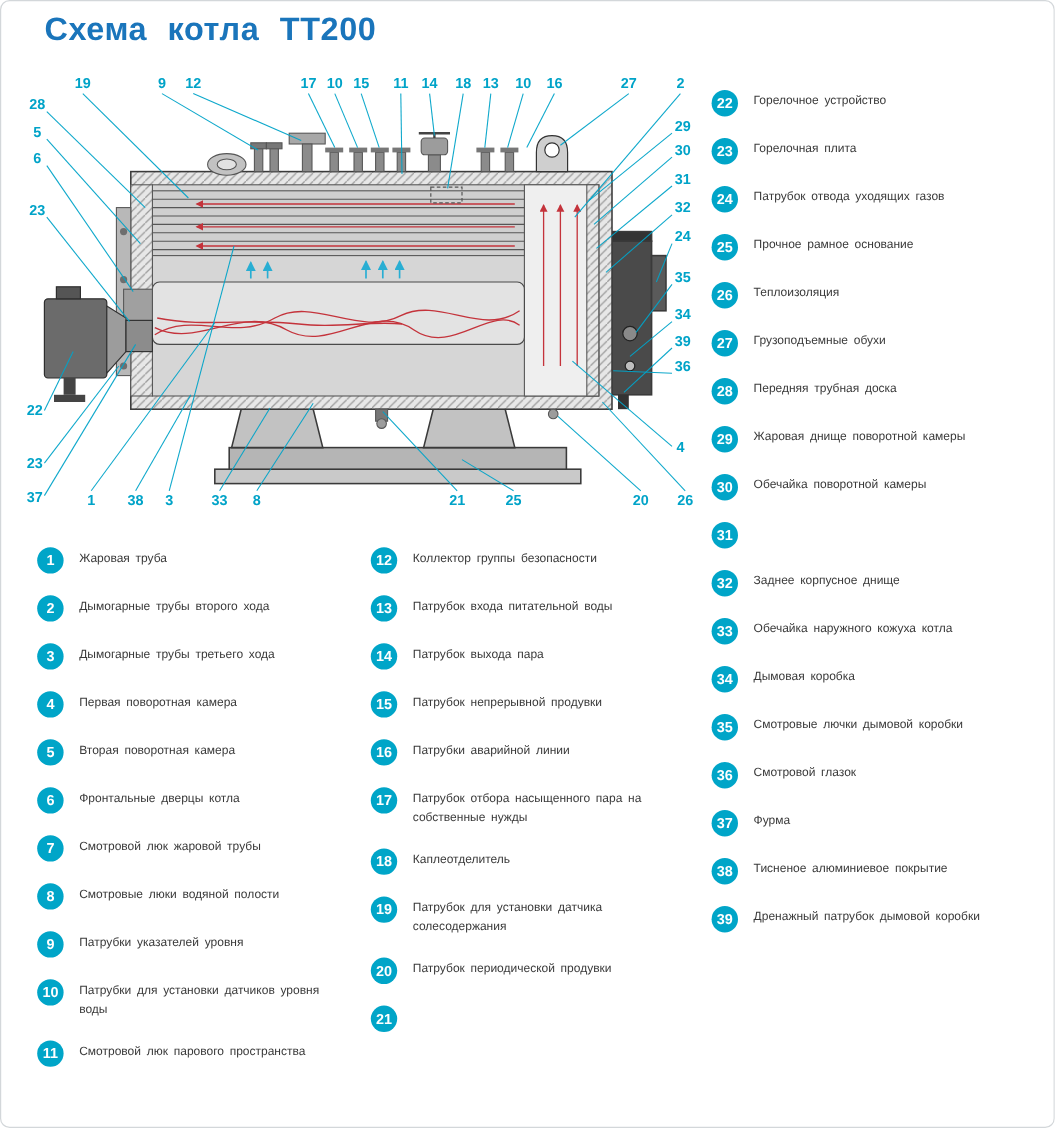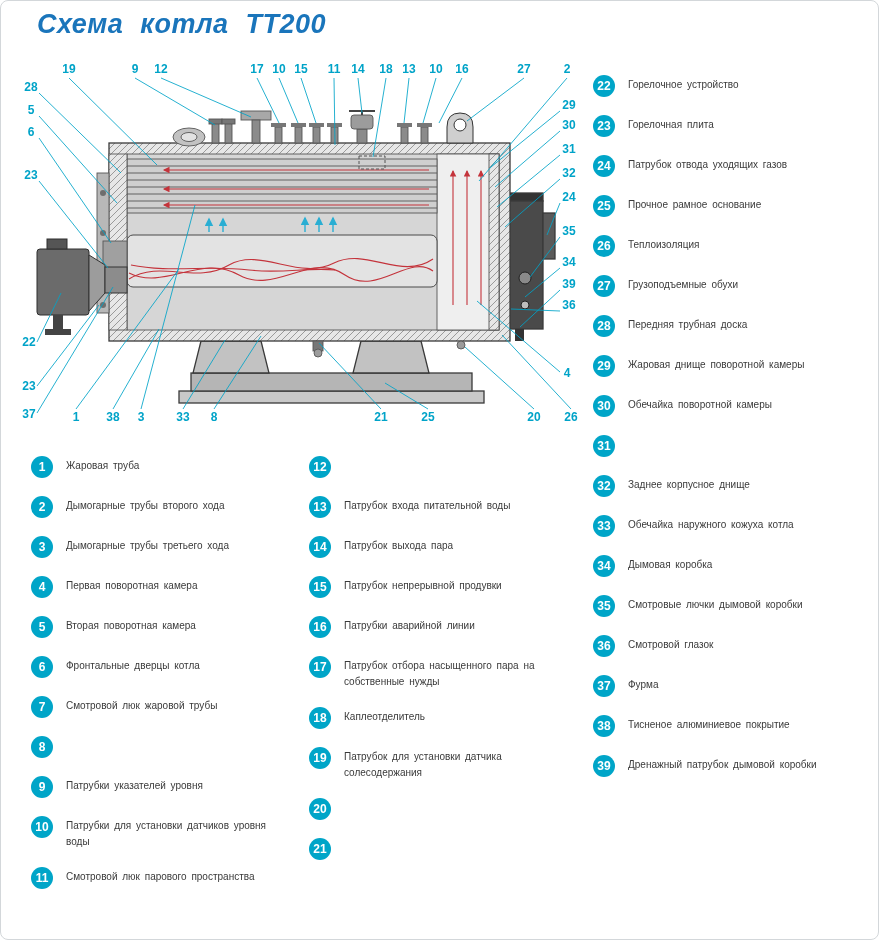--- a/index.html
+++ b/index.html
@@ -11,21 +11,21 @@
   }
   html,body{margin:0;padding:0;background:#fff;}
   .page{
     position:relative;width:877px;height:938px;background:#ffffff;
     border:1px solid #d3d7da;border-radius:8px;overflow:hidden;
     font-family:"Liberation Sans",sans-serif;
   }
   .title{
     position:absolute;left:36px;top:8px;
     font-size:27px;font-weight:bold;color:var(--accent-blue);
-    letter-spacing:.5px;word-spacing:9px;font-style:italic;
+    letter-spacing:.5px;word-spacing:9px;
   }
   .diagram-wrap{position:absolute;left:8px;top:52px;width:570px;height:385px;}
   .legend-col{position:absolute;display:flex;flex-direction:column;gap:18px;}
   .legend-col.c1{left:30px;top:455px;width:270px;}
   .legend-col.c2{left:308px;top:455px;width:270px;}
   .legend-col.c3{left:592px;top:74px;width:278px;}
   .legend-item{display:flex;align-items:flex-start;gap:13px;}
   .badge{
     flex:0 0 auto;width:22px;height:22px;border-radius:50%;
     background:var(--badge-cyan);color:#fff;font-size:12px;font-weight:bold;
@@ -289,37 +289,39 @@
       <div class="legend-item">
         <span class="badge">6</span>
         <span class="legend-label">Фронтальные дверцы котла</span>
       </div>
       <div class="legend-item">
         <span class="badge">7</span>
         <span class="legend-label">Смотровой люк жаровой трубы</span>
       </div>
       <div class="legend-item">
         <span class="badge">8</span>
+        <span class="legend-label">Смотровые люки водяной полости</span>
       </div>
       <div class="legend-item">
         <span class="badge">9</span>
         <span class="legend-label">Патрубки указателей уровня</span>
       </div>
       <div class="legend-item">
         <span class="badge">10</span>
         <span class="legend-label">Патрубки для установки датчиков уровня воды</span>
       </div>
       <div class="legend-item">
         <span class="badge">11</span>
         <span class="legend-label">Смотровой люк парового пространства</span>
       </div>
     </div>
   <div class="legend-col c2">
       <div class="legend-item">
         <span class="badge">12</span>
+        <span class="legend-label">Коллектор группы безопасности</span>
       </div>
       <div class="legend-item">
         <span class="badge">13</span>
         <span class="legend-label">Патрубок входа питательной воды</span>
       </div>
       <div class="legend-item">
         <span class="badge">14</span>
         <span class="legend-label">Патрубок выхода пара</span>
       </div>
       <div class="legend-item">
@@ -337,20 +339,21 @@
       <div class="legend-item">
         <span class="badge">18</span>
         <span class="legend-label">Каплеотделитель</span>
       </div>
       <div class="legend-item">
         <span class="badge">19</span>
         <span class="legend-label">Патрубок для установки датчика солесодержания</span>
       </div>
       <div class="legend-item">
         <span class="badge">20</span>
+        <span class="legend-label">Патрубок периодической продувки</span>
       </div>
       <div class="legend-item">
         <span class="badge">21</span>
       </div>
     </div>
   <div class="legend-col c3">
       <div class="legend-item">
         <span class="badge">22</span>
         <span class="legend-label">Горелочное устройство</span>
       </div>

